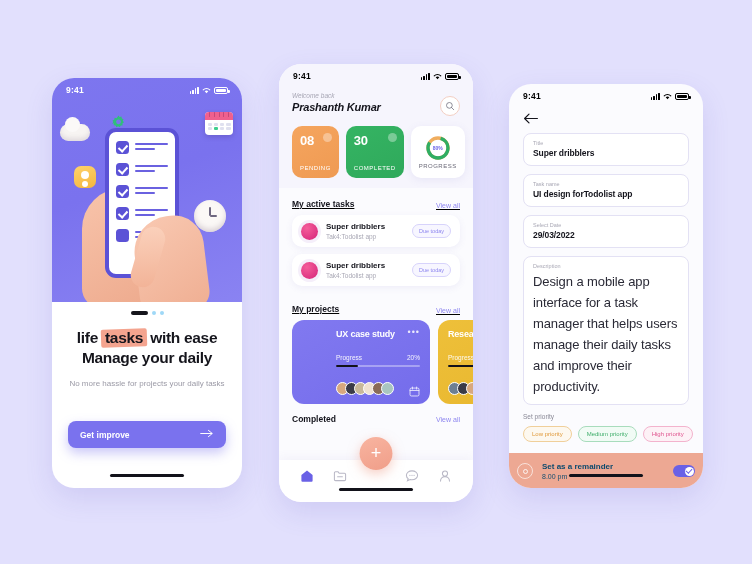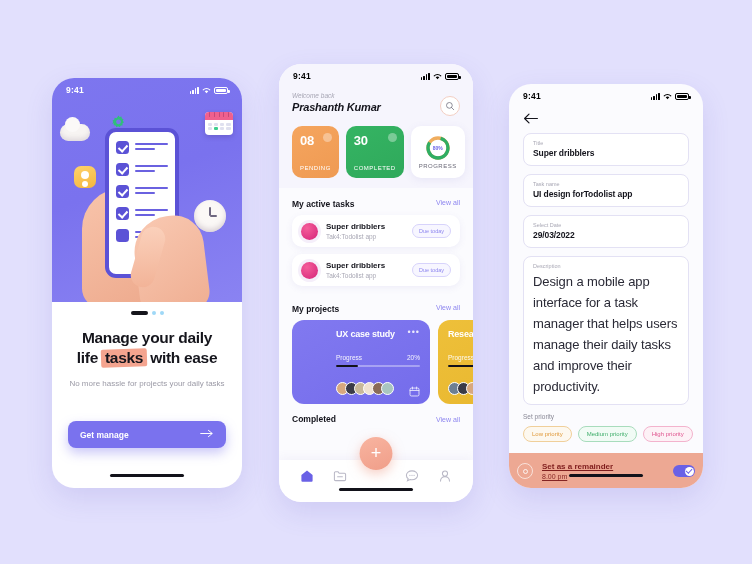--- a/index.html
+++ b/index.html
@@ -191,22 +191,23 @@
   .stat .badge {
     position:absolute; right:7px; top:7px; width:9px; height:9px; border-radius:50%;
     background:rgba(255,255,255,.35);
   }
   .ring { width:24px; height:24px; position:relative; }
   .ring .pct {
     position:absolute; inset:0; display:flex; align-items:center; justify-content:center;
     font-size:5px; font-weight:bold; color:#6a63e6;
   }
   .sec-head {
-    display:flex; align-items:flex-start; justify-content:space-between;
+    display:flex; align-items:flex-end; justify-content:space-between;
     padding:11px 13px 6px; 
+    text-decoration:underline;
   }
   .sec-title { font-size:8.5px; font-weight:bold; color:#14141c; }
   .sec-link { font-size:7px; color:#8e86ef; cursor:pointer; }
   .task {
     margin:0 13px 7px; background:#fff; border-radius:10px; padding:7px 9px;
     display:flex; align-items:center; gap:8px;
     box-shadow:0 2px 7px rgba(110,100,190,.09);
   }
   .task .ic {
     width:17px; height:17px; border-radius:50%;
@@ -273,22 +274,22 @@
   .field.desc .fv { font-weight:normal; font-size:13px; line-height:1.62; color:#2a2a36; }
   .p3-sec { font-size:6.5px; color:#8a8996; margin: 3px 0 6px; }
   .chips { display:flex; gap:6px; }
   .chip {
     font-size:6px; padding:4px 8px; border-radius:10px; cursor:pointer; white-space:nowrap;
   }
   .chip.low  { color:#e09a3c; border:1px solid #f0cf9a; background:#fdf8ef; }
   .chip.med  { color:#3fae6b; border:1px solid #a8dcbc; background:#f1fbf5; }
   .chip.high { color:#e0548f; border:1px solid #f3b3cd; background:#fdf1f6; }
   .remind {
-    margin: 11px -14px 0; background:#eda893; color:#7f1d1d;
-    padding:9px 8px; display:flex; align-items:center; gap:9px;text-decoration:underline;
+    margin: 11px -14px 0; background:#eda893; color:#0c4a6e;
+    padding:9px 8px; display:flex; align-items:center; gap:9px;
   }
   .remind .rc {
     width:16px; height:16px; border-radius:50%; border:1.5px solid rgba(255,255,255,.65);
     display:flex; align-items:center; justify-content:center; flex:none;
   }
   .remind .rc i { width:5px; height:5px; border-radius:50%; border:1.5px solid rgba(255,255,255,.85); display:block; }
   .remind .rt { flex:1; }
   .remind .r1 { font-size:8px; font-weight:bold; }
   .remind .r2 { font-size:7px; opacity:.95; margin-top:2px; }
   .toggle {
@@ -408,26 +409,26 @@
       </div>
     </div>
 
     <div class="p1-body">
       <div class="dots">
         <span class="pill"></span>
         <span class="dot"></span>
         <span class="dot"></span>
       </div>
       <div class="p1-title">
+        <div><span>life </span><span class="hl"><span>tasks</span></span><span> with ease</span></div>
         <div>Manage your daily</div>
-        <div><span>life </span><span class="hl"><span>tasks</span></span><span> with ease</span></div>
       </div>
       <div class="p1-sub">No more hassle for projects your daily tasks</div>
       <div class="p1-cta">
-        <span>Get manage</span>
+        <span>Get improve</span>
         <span>
           <svg viewBox="0 0 20 12" width="14" height="9">
               <path d="M1 6h16M12 1.5 17.5 6 12 10.5" stroke="#fff" stroke-width="1.4" fill="none" stroke-linecap="round" stroke-linejoin="round"></path>
             </svg>
         </span>
       </div>
       <div class="homebar"></div>
     </div>
   </div>
 

